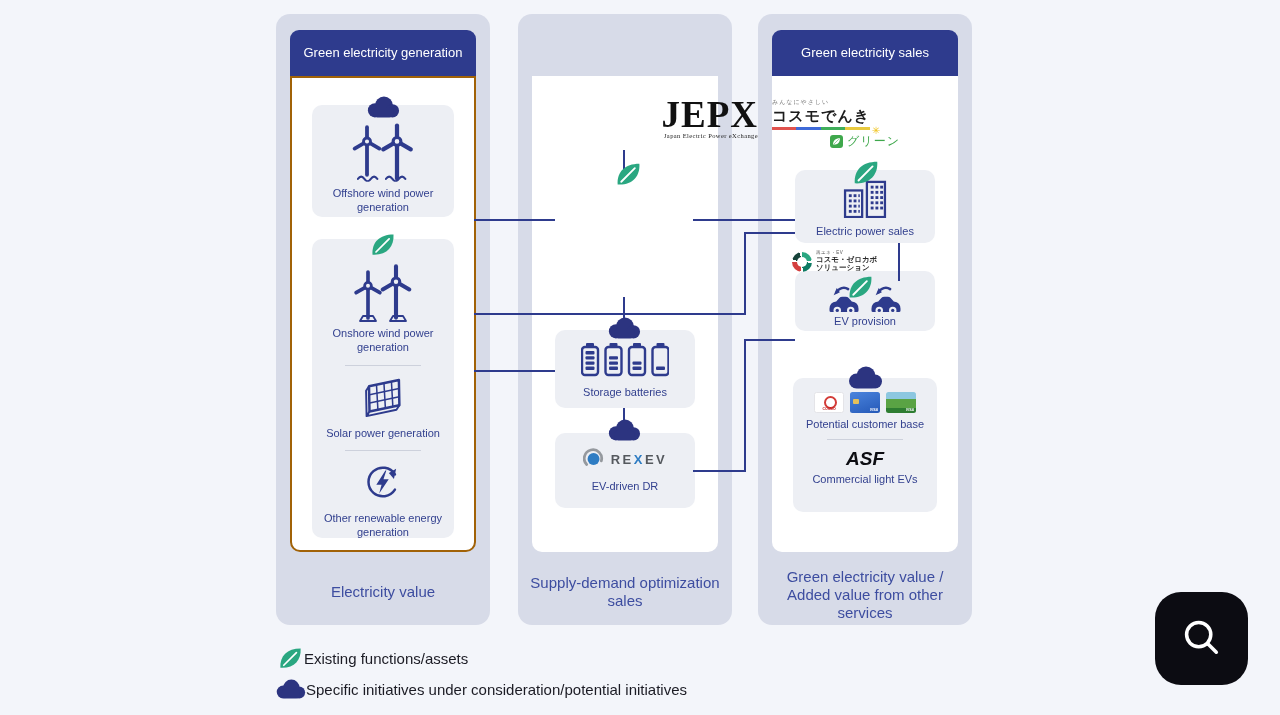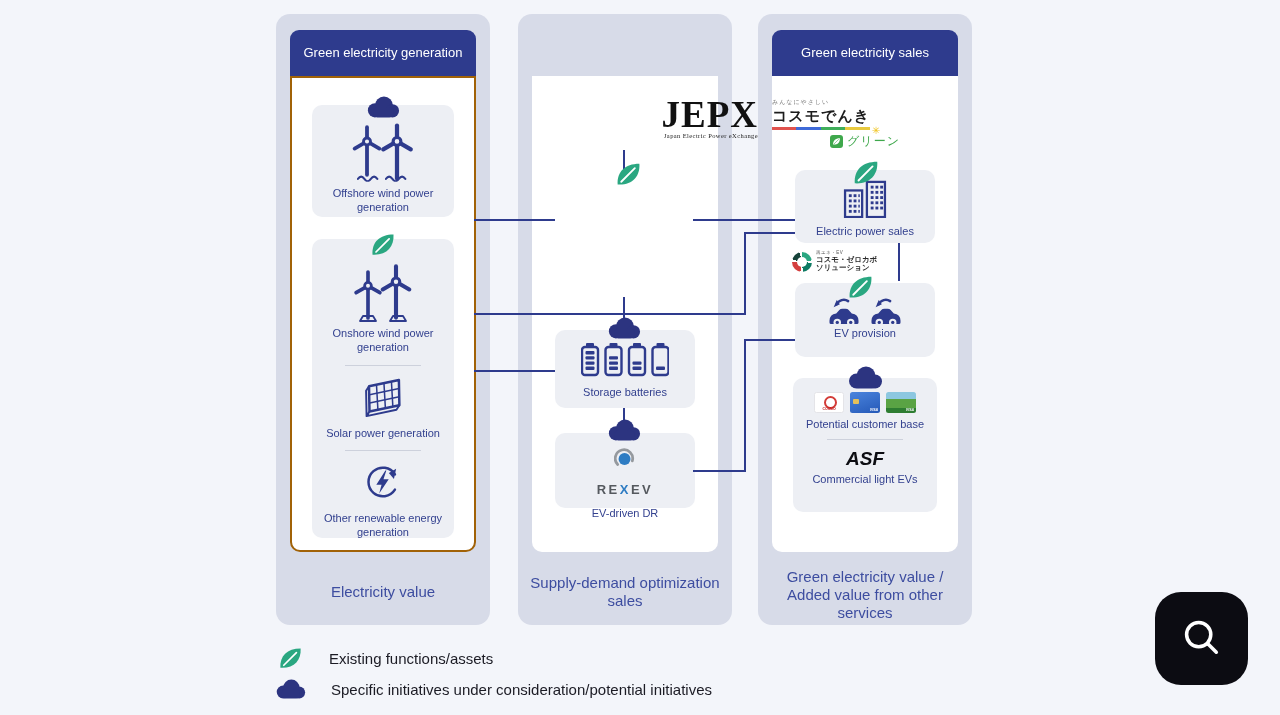--- a/index.html
+++ b/index.html
@@ -50,38 +50,38 @@
 
   .zerokabo{position:absolute;display:flex;align-items:center;gap:4px;z-index:6;}
   .zk-donut{width:20px;height:20px;border-radius:50%;
     background:conic-gradient(#2aa781 0 80deg,#fff 80deg 95deg,#0e7a63 95deg 175deg,#fff 175deg 190deg,#d43f3f 190deg 270deg,#fff 270deg 285deg,#17433a 285deg 345deg,#fff 345deg 360deg);
     position:relative;}
   .zk-donut::after{content:"";position:absolute;left:5px;top:5px;width:10px;height:10px;border-radius:50%;background:#fff;}
   .zk-text{text-align:left;line-height:1.1;}
   .zk-top{font-size:4.5px;color:#555;letter-spacing:.5px;}
   .zk-l{font-size:7.5px;font-weight:700;color:#2b2b2b;}
 
-  .rexev-row{display:flex;align-items:center;justify-content:center;gap:12px;margin-top:15px;flex-direction:column;}
+  .rexev-row{display:flex;align-items:center;justify-content:center;gap:6px;margin-top:15px;}
   .rexev-text{font-size:13px;font-weight:700;letter-spacing:2.5px;color:#55595e;}
   .rexev-x{color:#2e7cc3;}
 
   .asf{font-size:19px;font-weight:800;font-style:italic;color:#0d0d12;letter-spacing:0;margin-top:2px;}
 
   .minicards{display:flex;justify-content:center;gap:6px;margin-top:14px;}
   .minicard{width:30px;height:21px;border-radius:2.5px;position:relative;overflow:hidden;}
   .mc-white{background:#fff;border:1px solid #e4e4e8;box-sizing:border-box;}
   .mc-ring{position:absolute;left:9px;top:3px;width:9px;height:9px;border:2.5px solid #d33c38;border-radius:50%;}
   .mc-cosmo{position:absolute;left:0;right:0;bottom:1px;font-size:3.5px;color:#c01818;font-weight:700;text-align:center;}
   .mc-blue{background:linear-gradient(160deg,#4a84dd,#2559b8);}
   .mc-green{background:linear-gradient(180deg,#8cc7e0 0 35%,#5aa344 35% 75%,#2e7d32 75% 100%);}
   .mc-chip{position:absolute;left:3px;top:7px;width:6px;height:4.5px;background:#e4c05a;border-radius:1px;}
   .mc-visa{position:absolute;right:2px;bottom:1px;font-size:3.5px;font-style:italic;font-weight:700;color:#fff;}
 
   
-  .legend-row{position:absolute;display:flex;align-items:center;gap:25px;color:#1b1b24;font-size:15px;}
+  .legend-row{position:absolute;display:flex;align-items:center;gap:0;color:#1b1b24;font-size:15px;}
 
   
   .zoom-btn{position:absolute;left:1155px;top:592px;width:93px;height:93px;background:#0c0c12;
     border-radius:26px;display:flex;align-items:center;justify-content:center;cursor:pointer;border:none;}
 </style>
 </head>
 <body>
 
 <svg width="0" height="0" style="position:absolute" aria-hidden="true">
   <defs>
@@ -394,21 +394,21 @@
           <div class="zk-top">再エネ・EV</div>
           <div class="zk-l">コスモ・ゼロカボ</div>
           <div class="zk-l">ソリューション</div>
         </div>
       </div>
 
       <svg class="marker leaf" style="left:74px;top:197px;width:29px;height:29px">
           <use href="#sym-leaf"></use>
         </svg>
 
-      <div class="card" style="left:23px;top:207px;width:140px;height:74px">
+      <div class="card" style="left:23px;top:195px;width:140px;height:60px">
         <div style="display:flex;justify-content:center;gap:8px;margin-top:14px">
           <svg width="34" height="28" viewBox="0 0 32 27">
               <use href="#sym-car"></use>
             </svg>
           <svg width="34" height="28" viewBox="0 0 32 27">
               <use href="#sym-car"></use>
             </svg>
         </div>
         <div class="card-label" style="margin-top:1px">EV provision</div>
       </div>

